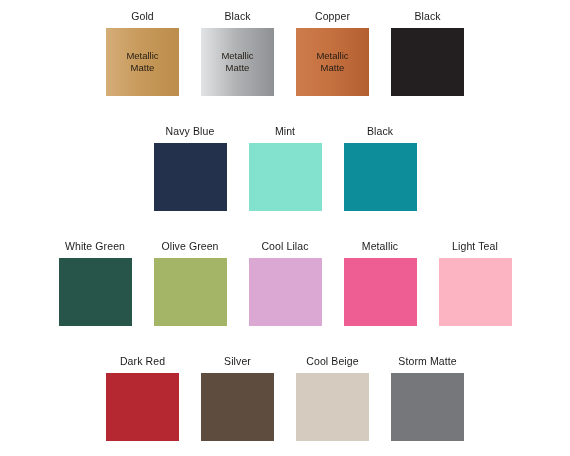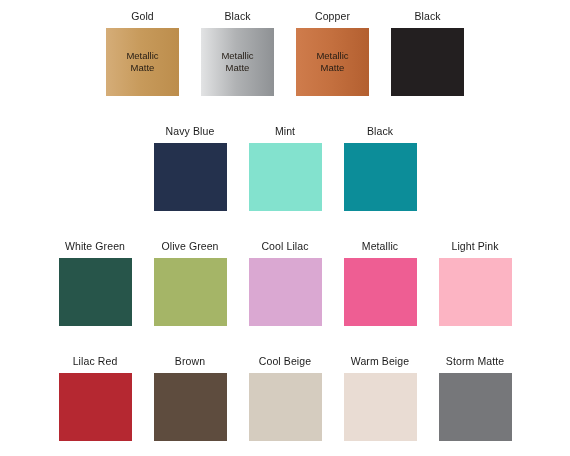--- a/index.html
+++ b/index.html
@@ -143,41 +143,37 @@
     </div>
     <div class="swatch-cell">
       <div class="swatch-label">Cool Lilac</div>
       <div class="swatch-chip" style="background: rgb(218, 168, 210);"></div>
     </div>
     <div class="swatch-cell">
       <div class="swatch-label">Metallic</div>
       <div class="swatch-chip" style="background: rgb(238, 94, 147);"></div>
     </div>
     <div class="swatch-cell">
-      <div class="swatch-label">Light Pink</div>
+      <div class="swatch-label">Light Teal</div>
       <div class="swatch-chip" style="background: rgb(252, 180, 195);"></div>
     </div>
   </div>
 
   <div class="swatch-row row-last">
     <div class="swatch-cell">
-      <div class="swatch-label">Lilac Red</div>
+      <div class="swatch-label">Dark Red</div>
       <div class="swatch-chip" style="background: rgb(181, 40, 49);"></div>
     </div>
     <div class="swatch-cell">
-      <div class="swatch-label">Brown</div>
+      <div class="swatch-label">Silver</div>
       <div class="swatch-chip" style="background: rgb(94, 76, 62);"></div>
     </div>
     <div class="swatch-cell">
       <div class="swatch-label">Cool Beige</div>
       <div class="swatch-chip" style="background: rgb(213, 204, 191);"></div>
-    </div>
-    <div class="swatch-cell">
-      <div class="swatch-label">Warm Beige</div>
-      <div class="swatch-chip" style="background: rgb(233, 220, 211);"></div>
     </div>
     <div class="swatch-cell">
       <div class="swatch-label">Storm Matte</div>
       <div class="swatch-chip" style="background: rgb(118, 119, 122);"></div>
     </div>
   </div>
 
 </div>
 
 </body></html>

